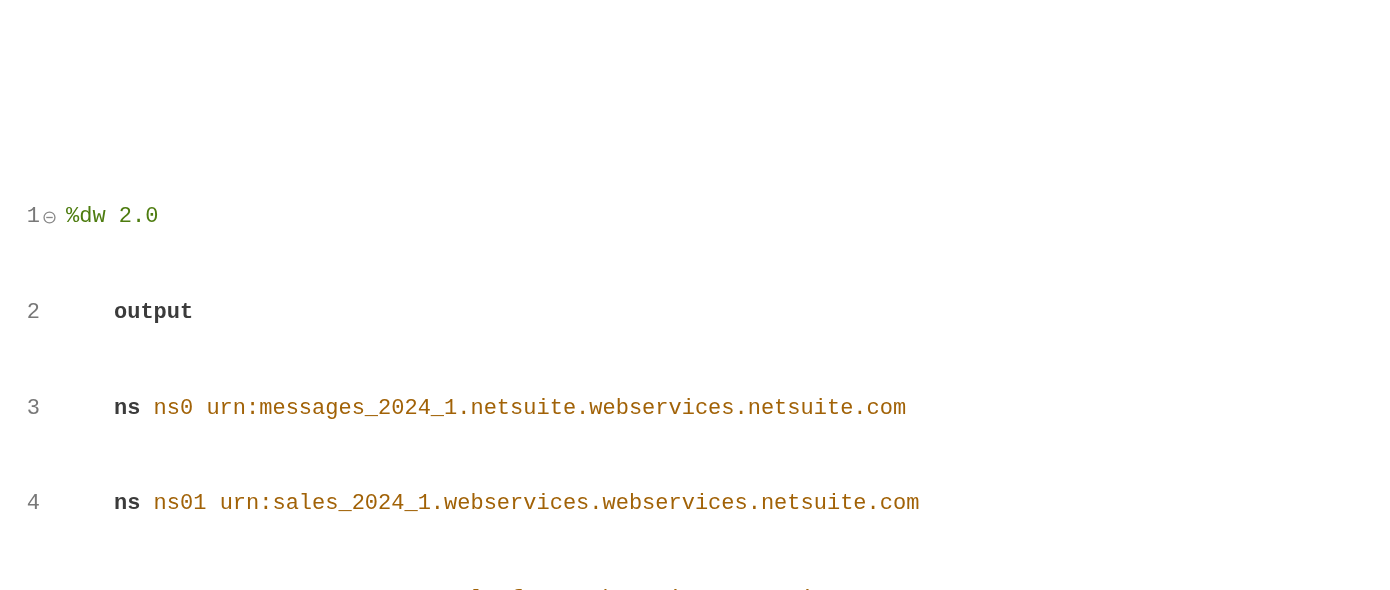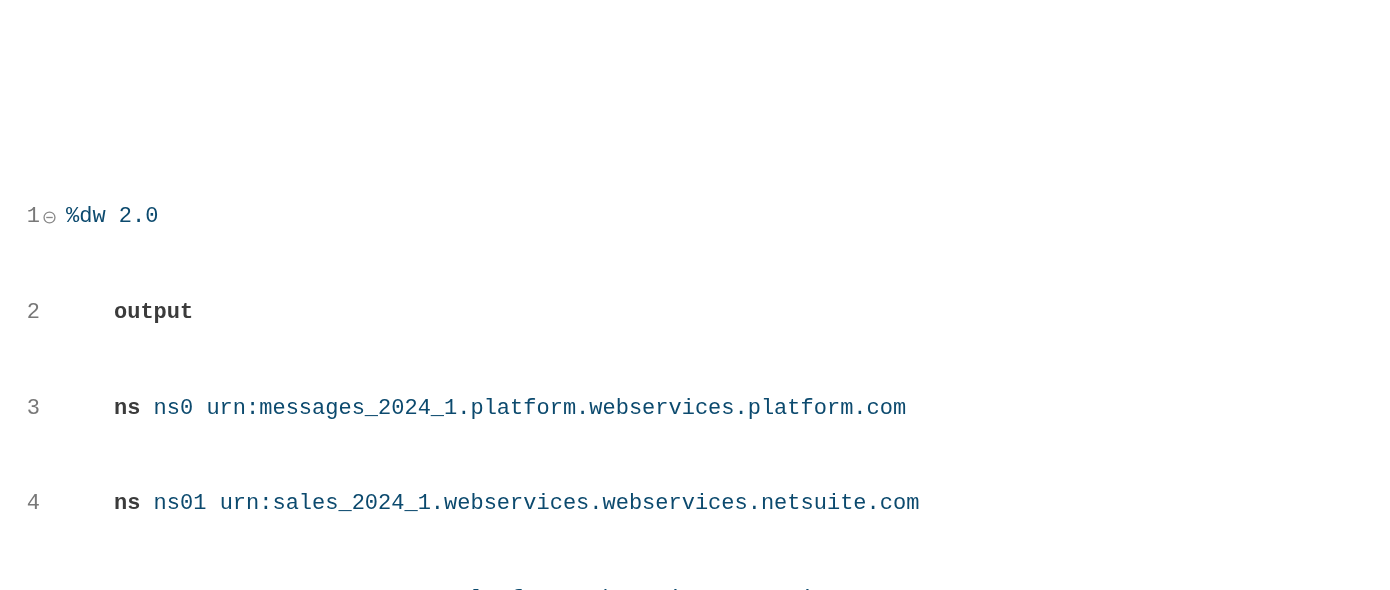--- a/index.html
+++ b/index.html
@@ -53,24 +53,24 @@
       height: 1.45em;
       display: flex;
       align-items: center;
     }
     .kw {
       color: #3b3b3b;
       font-weight: bold;
       margin-left: 48px;
     }
     .ns {
-      color: #0c4a6e;
+      color: #a16207;
     }
     .plain {
-      color: #0c4a6e;
+      color: #4d7c0f;
     }
   </style>
 </head>
 <body>
 
 
 
 <div class="editor">
   <div class="gutter">
     <div class="gutter-line">
@@ -103,21 +103,21 @@
     
     
     
     
     
   </div>
 
   <div class="code">
     <div class="line"><span class="plain">%dw 2.0</span></div>
     <div class="line"><span class="kw">output</span><span class="kw"> </span></div>
-    <div class="line"><span class="kw">ns</span><span class="ns"> ns0 </span><span class="ns">urn:messages_2024_1.platform.webservices.platform.com</span></div>
+    <div class="line"><span class="kw">ns</span><span class="ns"> ns0 </span><span class="ns">urn:messages_2024_1.netsuite.webservices.netsuite.com</span></div>
     <div class="line"><span class="kw">ns</span><span class="ns"> ns01 </span><span class="ns">urn:sales_2024_1.webservices.webservices.netsuite.com</span></div>
     <div class="line"><span class="kw">ns</span><span class="ns"> ns02 </span><span class="ns">urn:common_2024_1.platform.webservices.netsuite.com</span></div>
     
     
     
     
     
     
     
     

